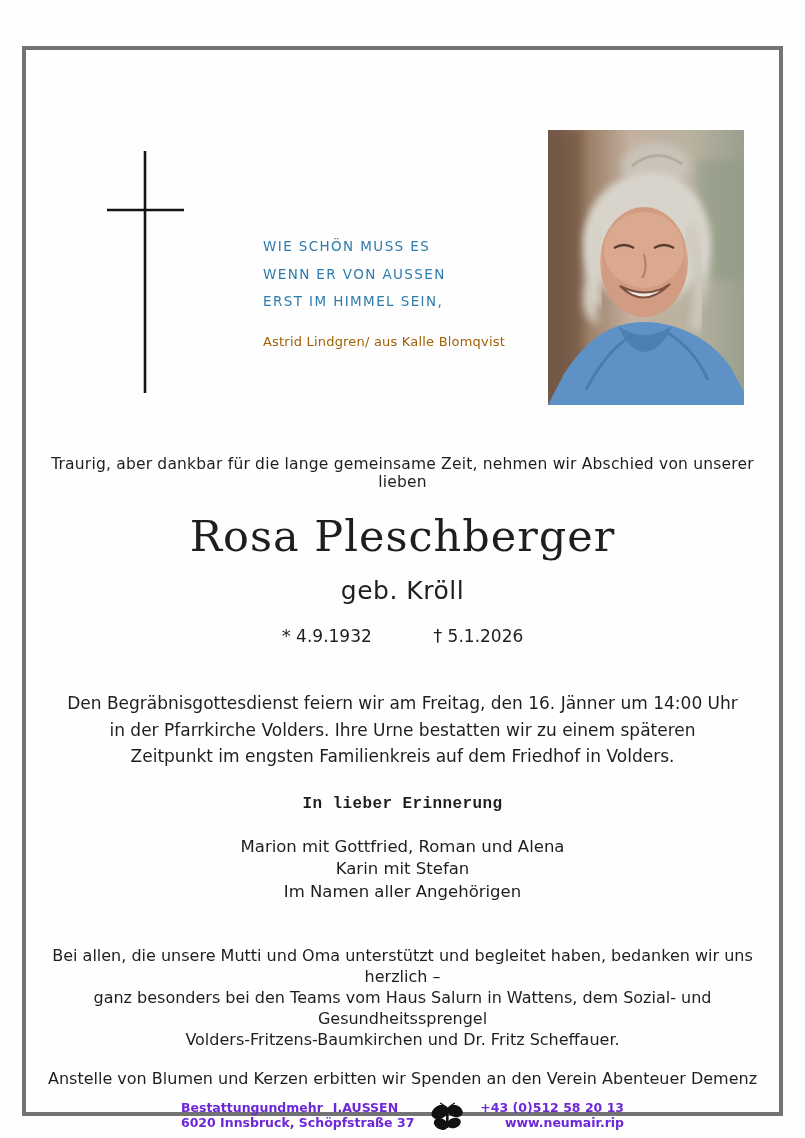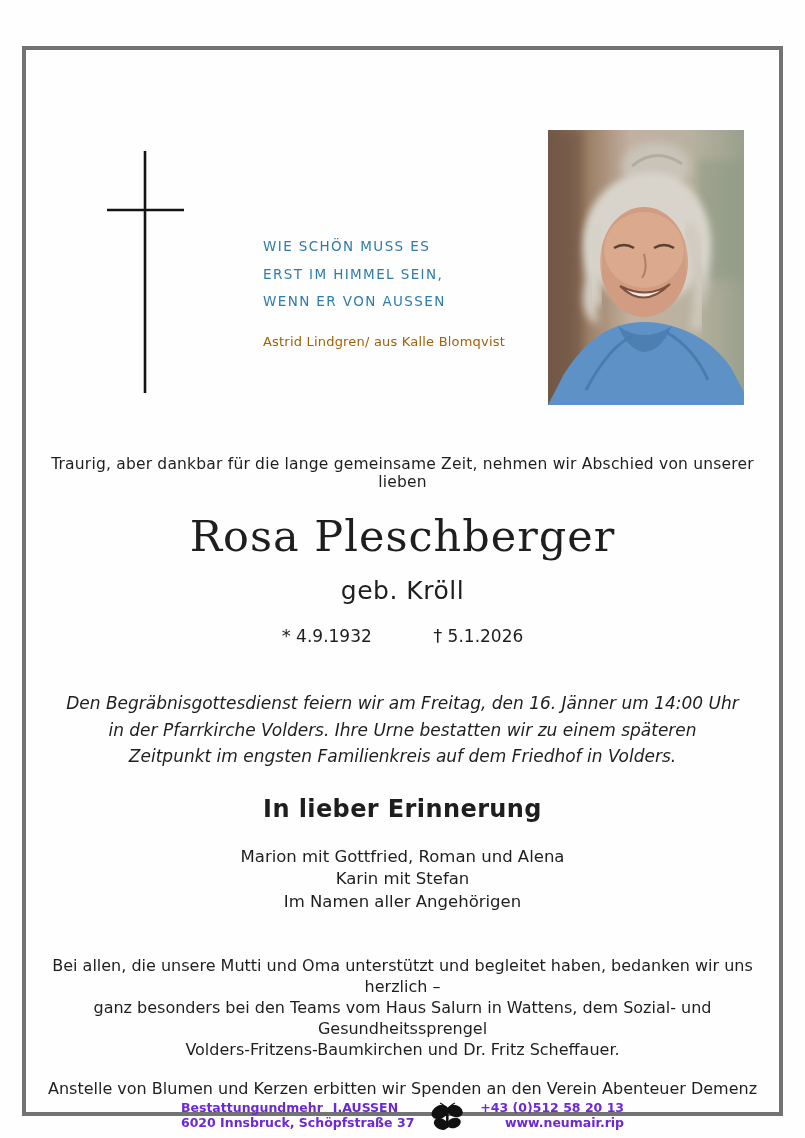--- a/index.html
+++ b/index.html
@@ -44,22 +44,22 @@
   .intro{margin:0;font-size:15.5px;letter-spacing:0.2px;}
   .name{
     margin:20px 0 0 0;
     font-size:43px;font-weight:400;letter-spacing:1px;
     font-family:"DejaVu Serif","Liberation Serif",serif;
   }
   .maiden{margin-top:15px;font-size:25px;letter-spacing:0.5px;}
   .dates{margin-top:20px;font-size:17px;}
   .dates .birth{margin-right:56px;}
   .dates .sym{font-size:18px;}
-  .service{margin:44px 0 0 0;font-size:17px;line-height:26.5px;font-style:italic;}
-  .remember-heading{margin-top:25px;font-size:24px;font-weight:700;letter-spacing:0.4px;}
+  .service{margin:44px 0 0 0;font-size:17px;line-height:26.5px;}
+  .remember-heading{margin-top:25px;font-size:16px;font-weight:700;letter-spacing:0.4px;font-family:Liberation Mono, monospace;}
   .family{margin-top:23px;font-size:16.5px;line-height:22.5px;}
   .place-date{margin-top:17px;font-size:16.5px;}
   .thanks{margin:42px 0 0 0;font-size:16px;line-height:21px;}
   .donation{margin:19px 0 0 0;font-size:16px;line-height:19.5px;}
   .block-line{display:block;}
   
   .footer{
     position:absolute;left:0;top:1050px;width:100%;
     display:flex;justify-content:center;align-items:flex-start;
     gap:14px;
@@ -79,22 +79,22 @@
 
     <div class="cross">
       <svg width="84" height="248" viewBox="0 0 84 248">
         <line x1="41" y1="3" x2="41" y2="245" stroke="#141414" stroke-width="2.6"></line>
         <line x1="3" y1="62" x2="80" y2="62" stroke="#141414" stroke-width="2.6"></line>
       </svg>
     </div>
 
     <div class="quote">
       <div class="quote-line">WIE SCHÖN MUSS ES</div>
+      <div class="quote-line">WENN ER VON AUSSEN</div>
       <div class="quote-line">ERST IM HIMMEL SEIN,</div>
-      <div class="quote-line">WENN ER VON AUSSEN</div>
       <div class="quote-attribution">Astrid Lindgren/ aus Kalle Blomqvist</div>
     </div>
 
     <div class="photo">
       <svg width="196" height="275" viewBox="0 0 196 275">
         <defs>
           <linearGradient id="bg" x1="0" y1="0" x2="1" y2="0">
             <stop offset="0" stop-color="#74594a"></stop>
             <stop offset="0.18" stop-color="#96795f"></stop>
             <stop offset="0.42" stop-color="#c3b0a0"></stop>

